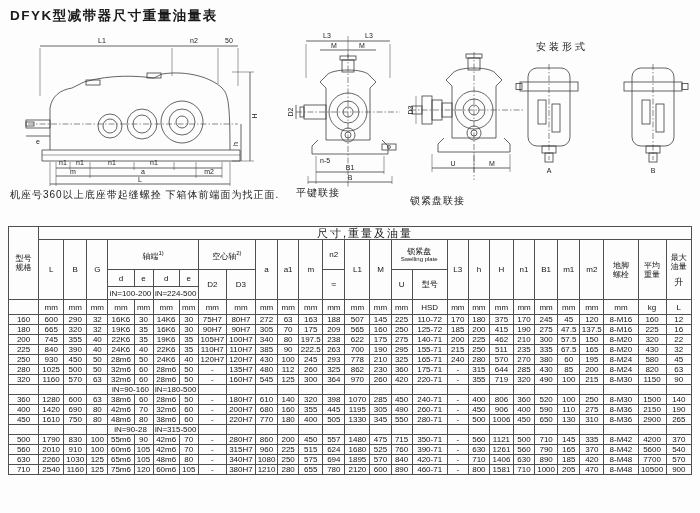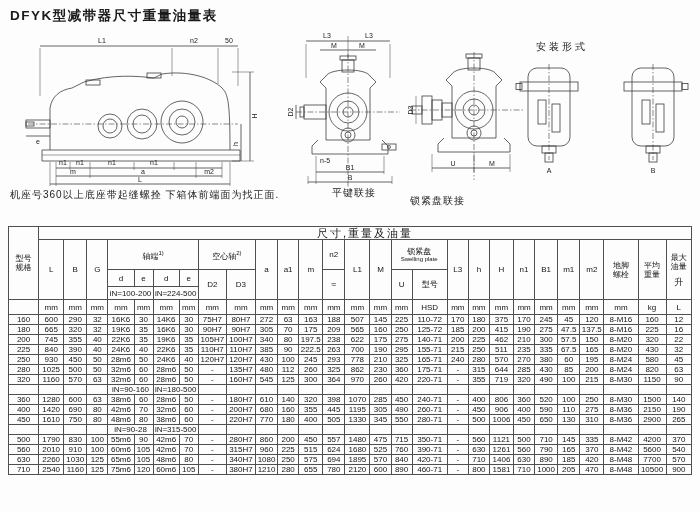--- a/index.html
+++ b/index.html
@@ -191,21 +191,21 @@
       <rect x="126" y="40" width="8" height="24"></rect>
         <rect x="140" y="44" width="8" height="28"></rect>
       <line class="cl" x1="137" y1="4" x2="137" y2="100"></line>
       <rect x="130" y="86" width="14" height="7"></rect>
         <rect x="133" y="93" width="8" height="9"></rect>
       <text x="137" y="113" text-anchor="middle" font-size="9">B</text>
     </svg>
   </div>
 
   <div class="cap" style="left:10px;top:188px;text-align:right;">机座号360以上底座带起缝螺拴  下箱体前端面为找正面.</div>
-  <div class="cap" style="left:296px;top:186px;margin-left:36px;">平键联接</div>
+  <div class="cap" style="left:296px;top:186px;">平键联接</div>
   <div class="cap" style="left:410px;top:194px;">锁紧盘联接</div>
 
   <table>
     <colgroup>
       <col style="width:30px">
         <col style="width:25px">
         <col style="width:23px">
         <col style="width:21px">
       <col style="width:26px">
         <col style="width:19px">

